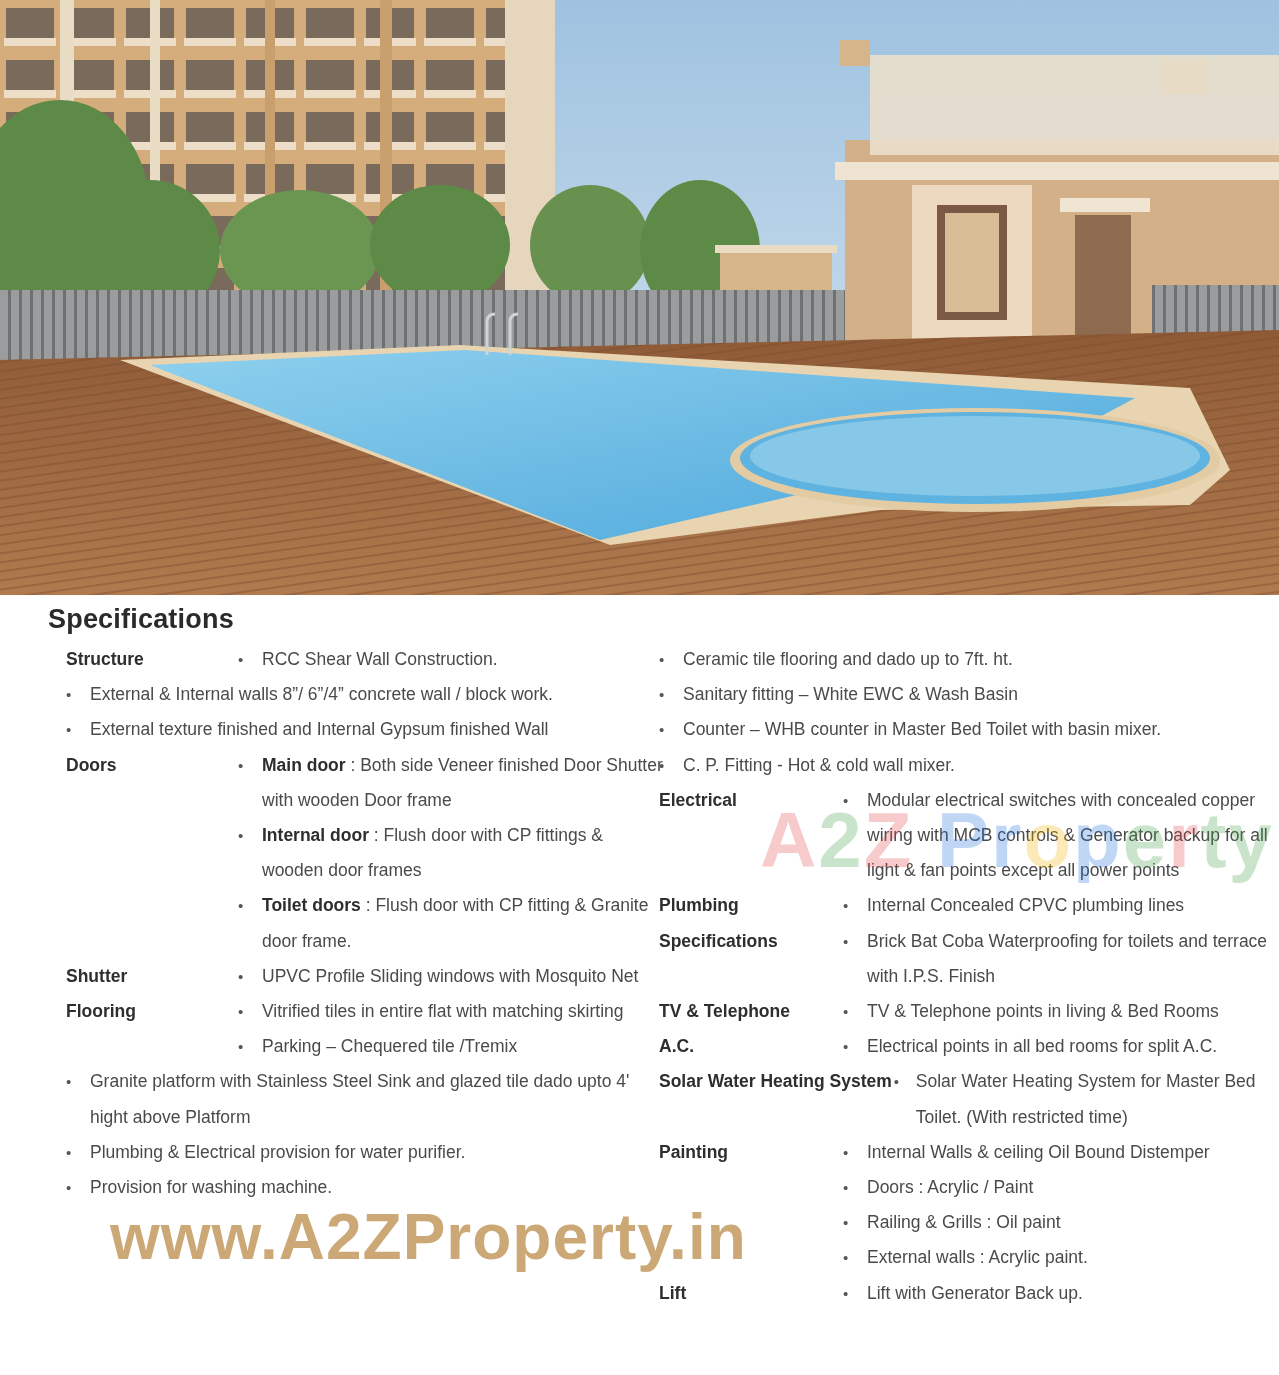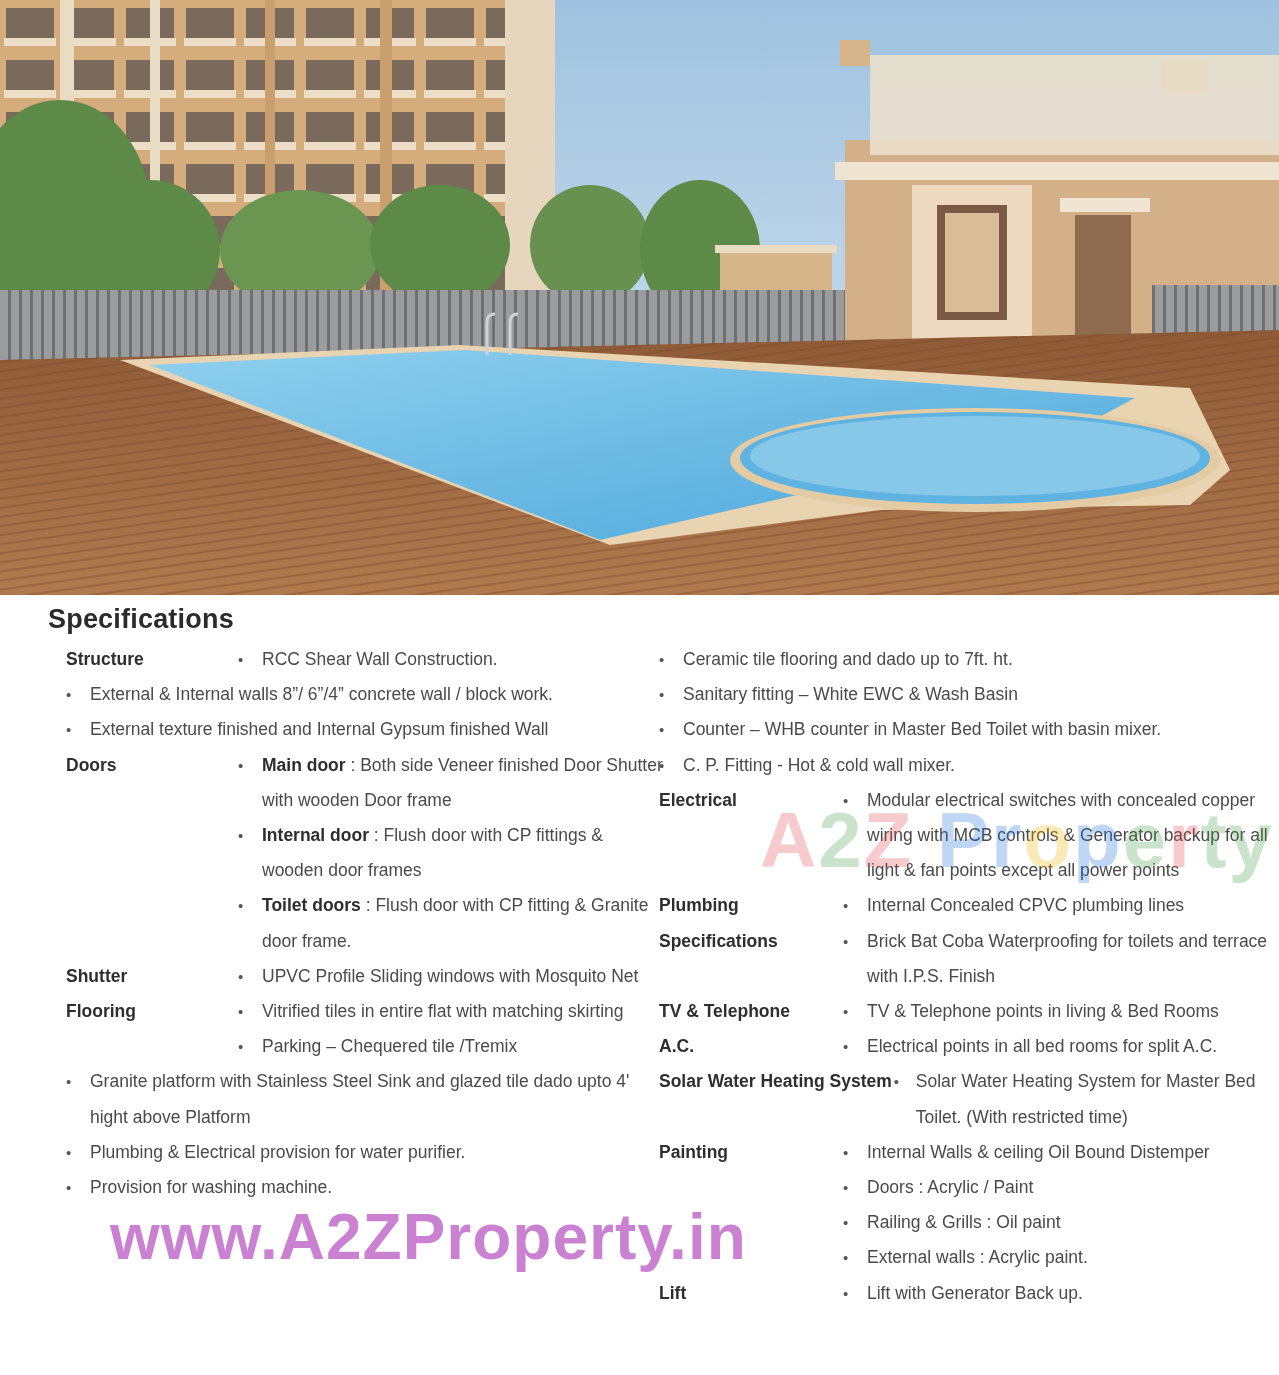--- a/index.html
+++ b/index.html
@@ -36,21 +36,21 @@
   .row.wide .items { }
   .row.wide .bullet { flex-basis: 22px; }
 
   
   .wm-logo {
     position: absolute; left: 760px; top: 795px; font-size: 78px; font-weight: bold;
     letter-spacing: 2px; opacity: 0.28; pointer-events: none; white-space: nowrap;
   }
   .wm-url {
     position: absolute; left: 110px; top: 1200px; font-size: 64px; font-weight: bold;
-    color: #a21caf; opacity: 0.55; pointer-events: none; white-space: nowrap; letter-spacing: 1px;
+    color: #a16207; opacity: 0.55; pointer-events: none; white-space: nowrap; letter-spacing: 1px;
   }
 </style>
 </head>
 <body>
 
 <div class="hero">
   <svg width="1279" height="595" viewBox="0 0 1279 595" xmlns="http://www.w3.org/2000/svg">
     <defs>
       <linearGradient id="sky" x1="0" y1="0" x2="0" y2="1">
         <stop offset="0" stop-color="#9fc2e0"></stop>

